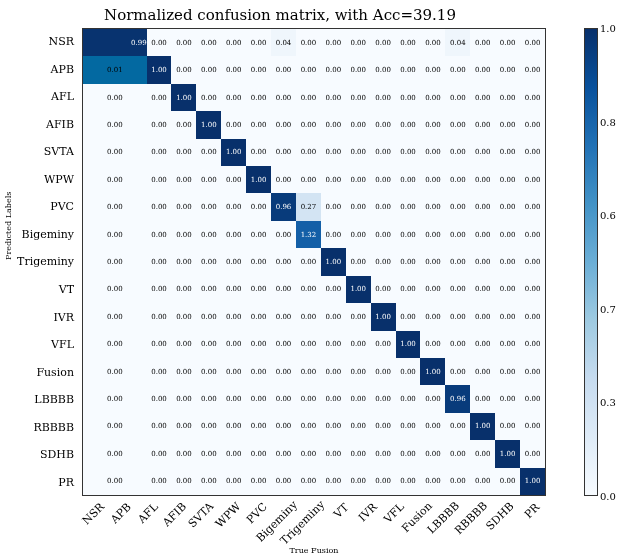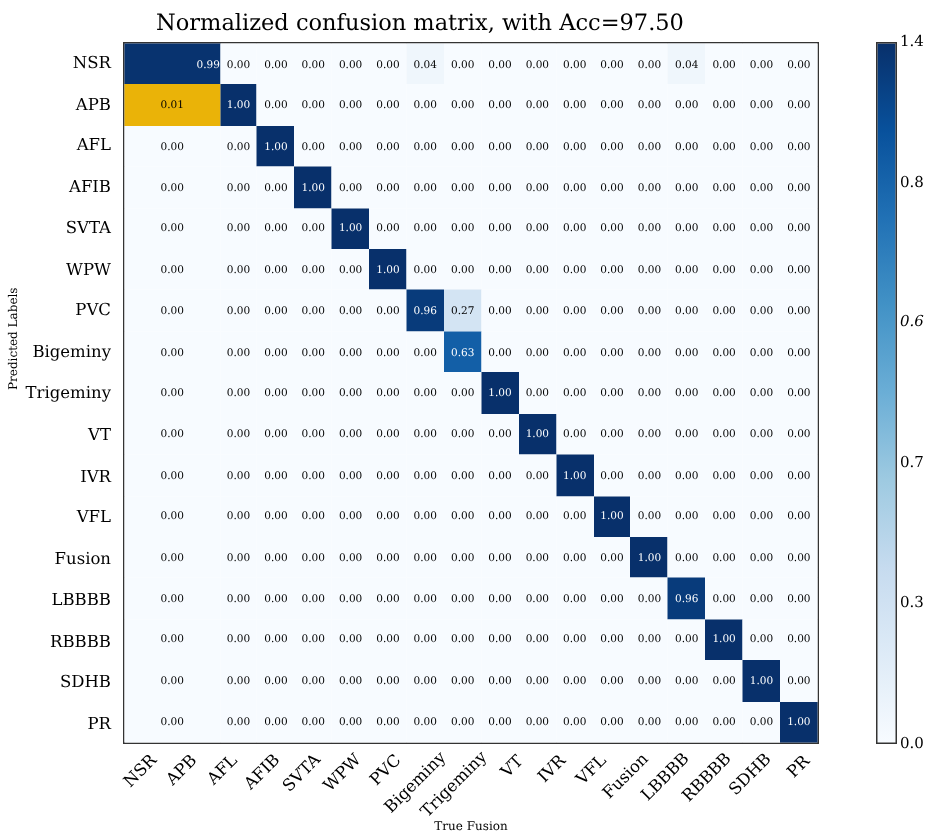--- a/index.html
+++ b/index.html
@@ -111,21 +111,21 @@
   .cbar-ticks div {
     position: absolute;
     left: 0;
     font-size: 10px;
     transform: translateY(-50%);
   }
 </style>
 </head>
 <body>
 
-<div class="title">Normalized confusion matrix, with Acc=97.50</div>
+<div class="title">Normalized confusion matrix, with Acc=39.19</div>
 
 <div class="yaxis-title">Predicted Labels</div>
 <div class="xaxis-title">True Fusion</div>
 
 <div class="ylabels" id="ylabels" style="grid-template-rows: repeat(17, 1fr);">
     <div>NSR</div>
     <div>APB</div>
     <div>AFL</div>
     <div>AFIB</div>
     <div>SVTA</div>
@@ -154,21 +154,21 @@
       <div class="cell" style="background: rgb(247, 251, 255); color: rgb(0, 0, 0);">0.00</div>
       <div class="cell" style="background: rgb(247, 251, 255); color: rgb(0, 0, 0);">0.00</div>
       <div class="cell" style="background: rgb(247, 251, 255); color: rgb(0, 0, 0);">0.00</div>
       <div class="cell" style="background: rgb(247, 251, 255); color: rgb(0, 0, 0);">0.00</div>
       <div class="cell" style="background: rgb(247, 251, 255); color: rgb(0, 0, 0);">0.00</div>
       <div class="cell" style="background: rgb(247, 251, 255); color: rgb(0, 0, 0);">0.00</div>
       <div class="cell" style="background: rgb(239, 246, 252); color: rgb(0, 0, 0);">0.04</div>
       <div class="cell" style="background: rgb(247, 251, 255); color: rgb(0, 0, 0);">0.00</div>
       <div class="cell" style="background: rgb(247, 251, 255); color: rgb(0, 0, 0);">0.00</div>
       <div class="cell" style="background: rgb(247, 251, 255); color: rgb(0, 0, 0);">0.00</div>
-      <div class="cell" style="background: #eab308; color: rgb(0, 0, 0);">0.01</div>
+      <div class="cell" style="background: #0369a1; color: rgb(0, 0, 0);">0.01</div>
       <div class="cell" style="background: rgb(8, 48, 107); color: rgb(255, 255, 255);">1.00</div>
       <div class="cell" style="background: rgb(247, 251, 255); color: rgb(0, 0, 0);">0.00</div>
       <div class="cell" style="background: rgb(247, 251, 255); color: rgb(0, 0, 0);">0.00</div>
       <div class="cell" style="background: rgb(247, 251, 255); color: rgb(0, 0, 0);">0.00</div>
       <div class="cell" style="background: rgb(247, 251, 255); color: rgb(0, 0, 0);">0.00</div>
       <div class="cell" style="background: rgb(247, 251, 255); color: rgb(0, 0, 0);">0.00</div>
       <div class="cell" style="background: rgb(247, 251, 255); color: rgb(0, 0, 0);">0.00</div>
       <div class="cell" style="background: rgb(247, 251, 255); color: rgb(0, 0, 0);">0.00</div>
       <div class="cell" style="background: rgb(247, 251, 255); color: rgb(0, 0, 0);">0.00</div>
       <div class="cell" style="background: rgb(247, 251, 255); color: rgb(0, 0, 0);">0.00</div>
@@ -263,21 +263,21 @@
       <div class="cell" style="background: rgb(247, 251, 255); color: rgb(0, 0, 0);">0.00</div>
       <div class="cell" style="background: rgb(247, 251, 255); color: rgb(0, 0, 0);">0.00</div>
       <div class="cell" style="background: rgb(247, 251, 255); color: rgb(0, 0, 0);">0.00</div>
       <div class="cell" style="background: rgb(247, 251, 255); color: rgb(0, 0, 0);">0.00</div>
       <div class="cell" style="background: rgb(247, 251, 255); color: rgb(0, 0, 0);">0.00</div>
       <div class="cell" style="background: rgb(247, 251, 255); color: rgb(0, 0, 0);">0.00</div>
       <div class="cell" style="background: rgb(247, 251, 255); color: rgb(0, 0, 0);">0.00</div>
       <div class="cell" style="background: rgb(247, 251, 255); color: rgb(0, 0, 0);">0.00</div>
       <div class="cell" style="background: rgb(247, 251, 255); color: rgb(0, 0, 0);">0.00</div>
       <div class="cell" style="background: rgb(247, 251, 255); color: rgb(0, 0, 0);">0.00</div>
-      <div class="cell" style="background: rgb(19, 95, 167); color: rgb(255, 255, 255);">0.63</div>
+      <div class="cell" style="background: rgb(19, 95, 167); color: rgb(255, 255, 255);">1.32</div>
       <div class="cell" style="background: rgb(247, 251, 255); color: rgb(0, 0, 0);">0.00</div>
       <div class="cell" style="background: rgb(247, 251, 255); color: rgb(0, 0, 0);">0.00</div>
       <div class="cell" style="background: rgb(247, 251, 255); color: rgb(0, 0, 0);">0.00</div>
       <div class="cell" style="background: rgb(247, 251, 255); color: rgb(0, 0, 0);">0.00</div>
       <div class="cell" style="background: rgb(247, 251, 255); color: rgb(0, 0, 0);">0.00</div>
       <div class="cell" style="background: rgb(247, 251, 255); color: rgb(0, 0, 0);">0.00</div>
       <div class="cell" style="background: rgb(247, 251, 255); color: rgb(0, 0, 0);">0.00</div>
       <div class="cell" style="background: rgb(247, 251, 255); color: rgb(0, 0, 0);">0.00</div>
       <div class="cell" style="background: rgb(247, 251, 255); color: rgb(0, 0, 0);">0.00</div>
       <div class="cell" style="background: rgb(247, 251, 255); color: rgb(0, 0, 0);">0.00</div>
@@ -487,16 +487,16 @@
     <div>
       <span>PR</span>
     </div>
   </div>
 
 <div class="cbar"></div>
 <div class="cbar-ticks" id="cbarticks">
     <div style="top: 468px;">0.0</div>
     <div style="top: 374.4px;">0.3</div>
     <div style="top: 280.8px;">0.7</div>
-    <div style="top: 187.2px; font-style: italic;">0.6</div>
+    <div style="top: 187.2px;">0.6</div>
     <div style="top: 93.6px;">0.8</div>
-    <div style="top: 0px;">1.4</div>
+    <div style="top: 0px;">1.0</div>
   </div>
 
 </body></html>

